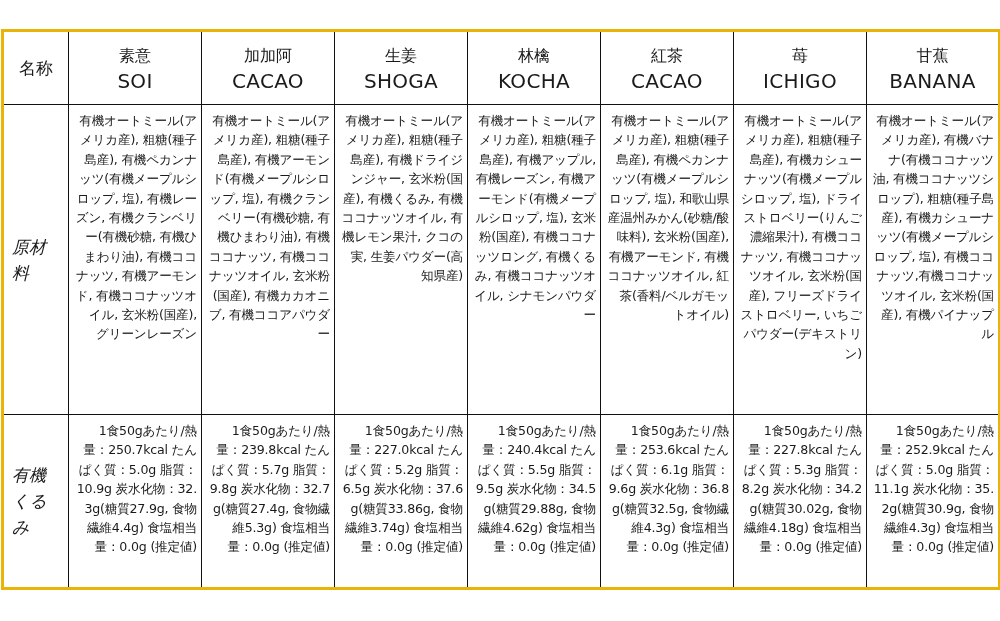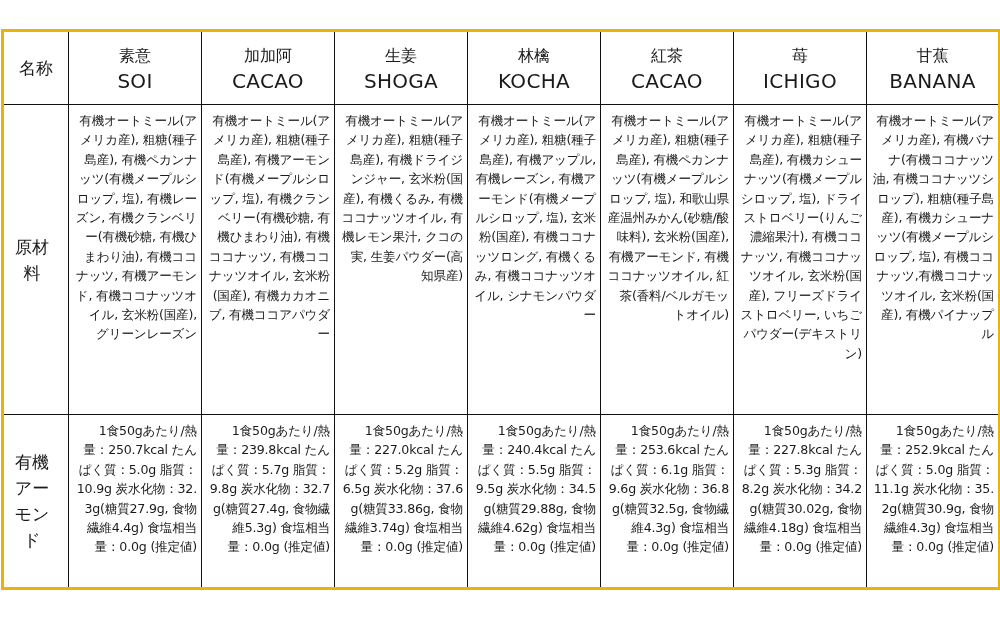--- a/index.html
+++ b/index.html
@@ -16,21 +16,21 @@
   }
   col.c-label { width: 66px; }
   col.c-prod { width: 133px; }
   tr.r-head { height: 74px; }
   tr.r-ing { height: 310px; }
   tr.r-nut { height: 174px; }
   .head-label, .row-label {
     font-weight: normal; font-size: 17px; vertical-align: middle !important;
     text-align: center; line-height: 26px;
   }
-  .row-label { text-align: center; padding-left: 8px !important; }
+  .row-label { text-align: left; padding-left: 8px !important; font-style: italic; }
   .row-label span { display: block; width: 40px; word-break: break-all; }
   .prod-head { text-align: center; vertical-align: middle !important; font-weight: normal; }
   .prod-kanji { display: block; font-size: 16px; line-height: 26px; }
   .prod-roman { display: block; font-size: 20px; line-height: 24px; letter-spacing: 0.3px; }
   .cell-text {
     font-size: 12.6px; line-height: 19.4px; padding: 6px 4px 0 6px;
     word-break: break-all; white-space: normal; letter-spacing: -0.2px; text-align: right;
   }
 </style>
 </head>
@@ -102,21 +102,21 @@
     <td>
           <div class="cell-text">有機オートミール(アメリカ産), 粗糖(種子島産), 有機カシューナッツ(有機メープルシロップ, 塩), ドライストロベリー(りんご濃縮果汁), 有機ココナッツ, 有機ココナッツオイル, 玄米粉(国産), フリーズドライストロベリー, いちごパウダー(デキストリン)</div>
         </td>
     <td>
           <div class="cell-text">有機オートミール(アメリカ産), 有機バナナ(有機ココナッツ油, 有機ココナッツシロップ), 粗糖(種子島産), 有機カシューナッツ(有機メープルシロップ, 塩), 有機ココナッツ,有機ココナッツオイル, 玄米粉(国産), 有機パイナップル</div>
         </td>
   </tr>
 
   <tr class="r-nut">
     <td class="row-label">
-          <span>有機アーモンド</span>
+          <span>有機くるみ</span>
         </td>
     <td>
           <div class="cell-text">1食50gあたり/熱量：250.7kcal たんぱく質：5.0g 脂質：10.9g 炭水化物：32.3g(糖質27.9g, 食物繊維4.4g) 食塩相当量：0.0g (推定値)</div>
         </td>
     <td>
           <div class="cell-text">1食50gあたり/熱量：239.8kcal たんぱく質：5.7g 脂質：9.8g 炭水化物：32.7g(糖質27.4g, 食物繊維5.3g) 食塩相当量：0.0g (推定値)</div>
         </td>
     <td>
           <div class="cell-text">1食50gあたり/熱量：227.0kcal たんぱく質：5.2g 脂質：6.5g 炭水化物：37.6g(糖質33.86g, 食物繊維3.74g) 食塩相当量：0.0g (推定値)</div>
         </td>

